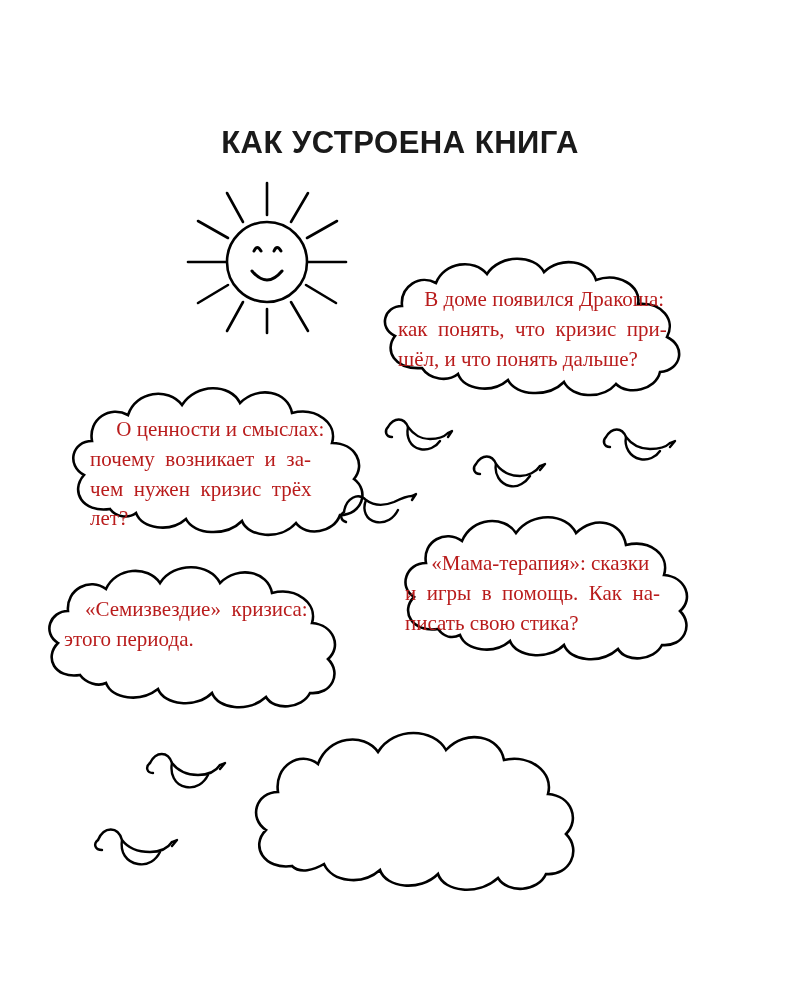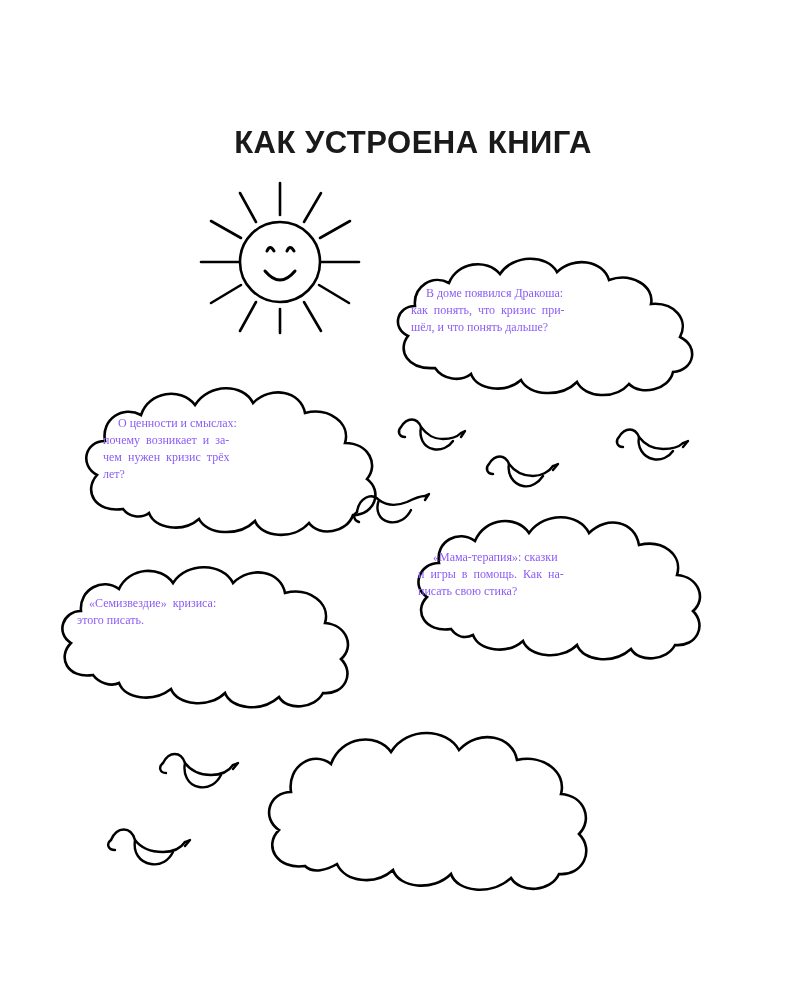--- a/index.html
+++ b/index.html
@@ -11,21 +11,20 @@
     width: 800px;
     height: 1000px;
     position: relative;
     overflow: hidden;
     font-family: "Liberation Serif", serif;
     color: #000000;
   }
   .page {
     position: absolute;
     inset: 0;
-    margin-left: 13px;
   }
   .title {
     position: absolute;
     top: 125px;
     left: 0;
     width: 800px;
     text-align: center;
     font-family: "Liberation Sans", sans-serif;
     font-weight: bold;
     font-size: 31px;
@@ -37,25 +36,25 @@
   }
   .cloud svg {
     position: absolute;
     top: 0;
     left: 0;
     overflow: visible;
   }
   .cloud-text {
     position: absolute;
     font-family: "Liberation Serif", serif;
-    font-size: 12px;
+    font-size: 21px;
     line-height: 1.42;
     text-align: justify;
     text-align-last: left;
-    color: #8b5cf6;
+    color: #b91c1c;
     hyphens: manual;
   }
   .bird, .sun {
     position: absolute;
   }
   .bird svg, .sun svg { display: block; overflow: visible; }
 </style>
 </head>
 <body>
 
@@ -151,21 +150,21 @@
                C300 70 308 92 294 104
                C308 118 298 140 276 138
                C268 154 240 156 232 142
                C214 158 184 154 178 138
                C162 154 130 150 124 134
                C106 148 78 144 72 128
                C64 132 52 128 46 120 Z"></path>
     </svg>
     <div class="cloud-text" style="left:30px; top:40px; width:266px;">
       <div>&nbsp;&nbsp;&nbsp;&nbsp;«Семизвездие»&nbsp; кризиса:</div>
-      <div>этого писать.</div>
+      <div>этого периода.</div>
     </div>
   </div>
 
   <div class="cloud" style="left:390px; top:505px; width:320px; height:165px;">
     <svg width="320" height="165" viewBox="0 0 320 165" fill="#fff" stroke="#000" stroke-width="2.6">
       <path d="M48 124
                C22 128 10 106 24 92
                C8 82 16 58 36 58
                C32 36 56 24 72 36
                C82 12 114 10 126 28

